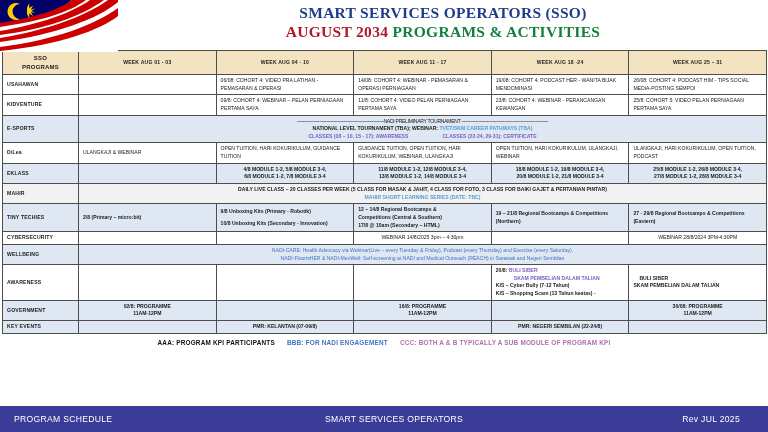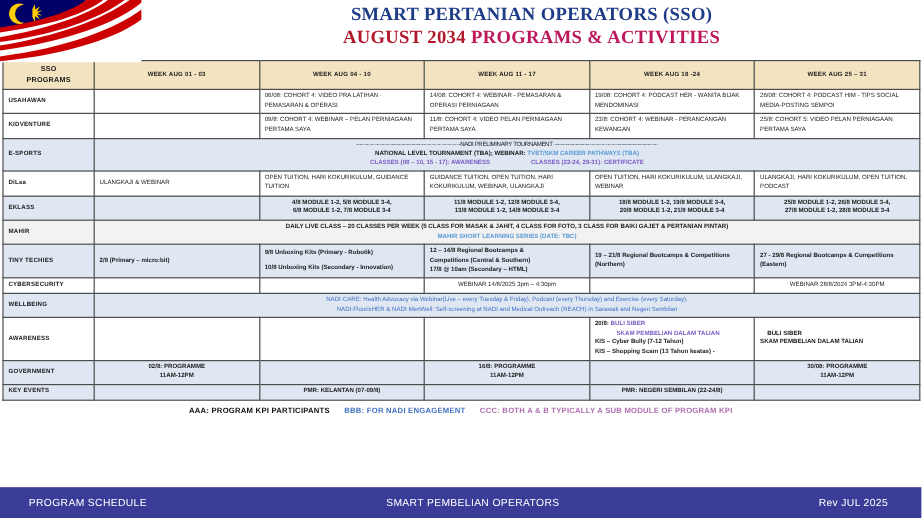--- a/index.html
+++ b/index.html
@@ -26,21 +26,21 @@
     font-family: "Liberation Serif", serif;
     font-weight: bold; font-size: 15.5px; letter-spacing: .3px;
     color: #1F3C88;
   }
   .title-2 {
     font-family: "Liberation Serif", serif;
     font-weight: bold; font-size: 15.5px; letter-spacing: .3px;
     margin-top: 1px;
   }
   .title-2 .red { color: #B2182B; }
-  .title-2 .blue { color: #be185d; }
+  .title-2 .blue { color: #15803d; }
 
   
   table.sched {
     width: 764px; margin: 0 2px;
     border-collapse: collapse;
     table-layout: fixed;
   }
   table.sched td, table.sched th {
     border: 1px solid #4d4d4d;
     vertical-align: middle;
@@ -104,21 +104,21 @@
   .legend .s3 { color: #B06FB0; margin-left: 10px; }
 
   
   .footer {
     position: absolute; left: 0; bottom: 0;
     width: 768px; height: 26px;
     background: #3B3B98;
     color: #ffffff;
     display: flex; align-items: center;
   }
-  .footer .f-left  { flex: 0 0 250px; padding-left: 24px; font-size: 8.6px; letter-spacing: .3px;}
+  .footer .f-left  { flex: 0 0 250px; padding-left: 14px; font-size: 8.6px; letter-spacing: .3px;}
   .footer .f-mid   { flex: 1; text-align: center; font-size: 8.6px; letter-spacing: .3px;}
   .footer .f-right { flex: 0 0 230px; text-align: right; padding-right: 28px; font-size: 8.6px; letter-spacing: .3px;}
 </style>
 </head>
 <body>
 
 <div class="page">
 
   <div class="header">
     <div class="flag">
@@ -132,21 +132,21 @@
           <path d="M108 0 C86 16 48 30 0 38 L0 42 C54 35 98 19 118 2 L118 0 Z"></path>
           <path d="M118 8 C96 24 56 40 0 47 L0 51 C60 45 100 30 118 16 Z"></path>
         </g>
         <g fill="#FFCC00">
           <path d="M20 4 a8.5 8.5 0 1 0 0 15 a7 7 0 1 1 0 -15 Z"></path>
           <path d="M27 11.5 l2.2 -4.2 l0.1 4.7 l3.9 -2.6 l-2.4 4.1 l4.6 -1 l-4.1 2.3 l4.1 2.3 l-4.6 -1 l2.4 4.1 l-3.9 -2.6 l-0.1 4.7 l-2.2 -4.2 Z" transform="translate(0,-4)"></path>
         </g>
       </svg>
     </div>
     <div class="title-wrap">
-      <div class="title-1">SMART PERTANIAN OPERATORS (SSO)</div>
+      <div class="title-1">SMART SERVICES OPERATORS (SSO)</div>
       <div class="title-2">
         <span class="red">AUGUST 2034</span>
         <span class="blue">PROGRAMS &amp; ACTIVITIES</span>
       </div>
     </div>
   </div>
 
   <table class="sched">
     <colgroup>
       <col class="c0">
@@ -310,17 +310,17 @@
   </table>
 
   <div class="legend">
     <span class="s1">AAA: PROGRAM KPI PARTICIPANTS</span>
     <span class="s2">BBB:  FOR NADI ENGAGEMENT</span>
     <span class="s3">CCC:  BOTH  A &amp; B  TYPICALLY A SUB MODULE OF PROGRAM KPI</span>
   </div>
 
   <div class="footer">
     <div class="f-left">PROGRAM SCHEDULE</div>
-    <div class="f-mid">SMART PEMBELIAN OPERATORS</div>
+    <div class="f-mid">SMART SERVICES OPERATORS</div>
     <div class="f-right">Rev  JUL 2025</div>
   </div>
 
 </div>
 
 </body></html>

